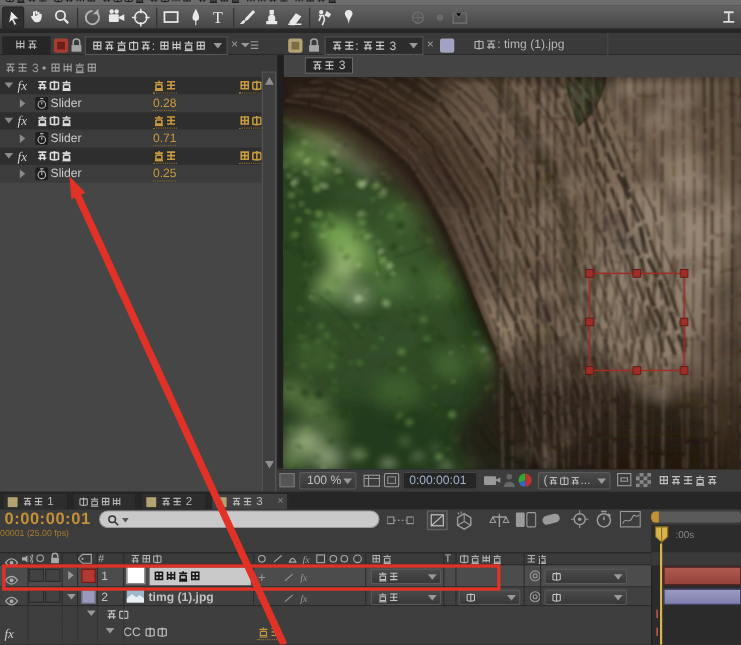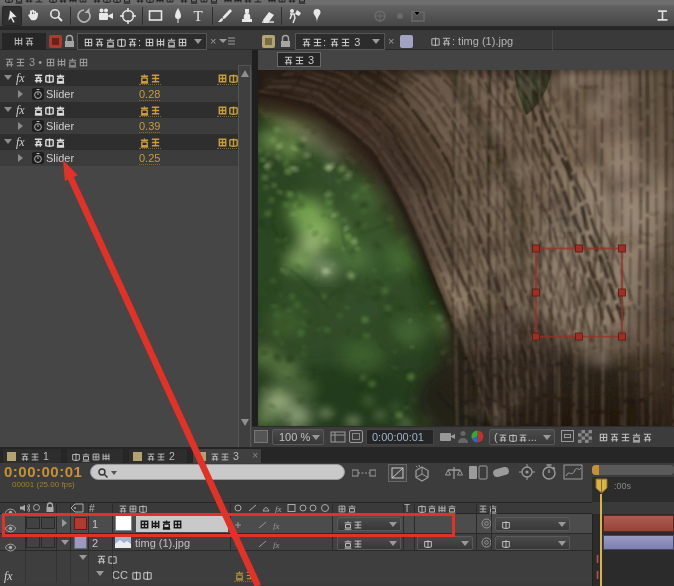--- a/index.html
+++ b/index.html
@@ -255,21 +255,21 @@
           <path d="M2 3h8M2 3v6.5q4 1.5 8 0V3M6 1.5v9"></path>
         </svg></div>
       <div class="ab" style="left:0;top:88px;width:238px;height:16px;background:#3c3c3c"></div>
       <div class="ab tri-r" style="left:18px;top:92px;border-left-color:#8a8a8a"></div>
       <svg class="ab" style="left:32px;top:90px" width="12" height="12" viewBox="0 0 12 12">
         <rect width="12" height="12" rx="2" fill="#1e1e1e"></rect>
         <circle cx="6" cy="7" r="3.4" fill="none" stroke="#b9b9b9"></circle>
         <path d="M6 7V4.6M4.5 1.5h3" stroke="#b9b9b9"></path>
       </svg>
       <div class="ab tx" style="left:46px;top:90px;color:#cdcdcd">Slider</div>
-      <div class="ab tx org du" style="left:139px;top:90px">0.39</div>
+      <div class="ab tx org du" style="left:139px;top:90px">0.71</div>
       <div class="ab" style="left:0;top:104px;width:238px;height:16px;background:#2e2e2e"></div>
       <div class="ab tri-d" style="left:4px;top:109px;border-top-color:#8a8a8a"></div>
       <div class="ab" style="left:16px;top:105px;font-size:12px;font-style:italic;color:#cfcfcf;font-family:'Liberation Serif',serif">fx</div>
       <div class="ab tx" style="left:33px;top:106px;color:#dadada"><svg class="cj bd" width="11" height="11" viewBox="0 0 12 12">
           <path d="M2 2.5h8M6 2.5v3M3 5.5h6M2 8.5h8M4 5.5v5M8 5.5v5"></path>
         </svg><svg class="cj bd" width="11" height="11" viewBox="0 0 12 12">
           <path d="M2 3h8M2 3v6.5q4 1.5 8 0V3M6 1.5v9"></path>
         </svg><svg class="cj bd" width="11" height="11" viewBox="0 0 12 12">
           <path d="M6 1.5v2M2 3.5h8M3 5.5h6M3 5.5v4h6v-4M2 11h8"></path>
         </svg></div>
@@ -1186,21 +1186,21 @@
       <div class="ab" style="left:192px;top:1px;width:70px;height:15px;background:#404040;border:1px solid #242424;border-bottom:none">
         <div class="ab" style="left:4px;top:3px;width:9px;height:9px;background:#b3a272"></div>
         <div class="ab tx" style="left:17px;top:1px;font-size:10.5px;color:#b9b9b9"><svg class="cj " width="10" height="10" viewBox="0 0 12 12">
             <path d="M2 2.5h8M6 2.5v3M3 5.5h6M2 8.5h8M4 5.5v5M8 5.5v5"></path>
           </svg><svg class="cj " width="10" height="10" viewBox="0 0 12 12">
             <path d="M2 2.5h8M2 6h8M2 9.5h8M6 2.5v7"></path>
           </svg> 3</div>
         <div class="ab" style="right:3px;top:1px;color:#888;font-size:10px">×</div>
       </div>
       <div class="ab" style="left:4px;top:16px;font-size:15px;font-weight:bold;color:#c49136;letter-spacing:.5px">0:00:00:01</div>
-      <div class="ab" style="left:12px;top:33px;font-size:8px;color:#a5judge7f2e;color:#a87f2e">00001 (25.00 fps)</div>
+      <div class="ab" style="left:0;top:33px;font-size:8px;color:#a5judge7f2e;color:#a87f2e">00001 (25.00 fps)</div>
       <div class="ab" style="left:90px;top:17px;width:255px;height:16px;background:#c9c9c9;border-radius:8px;border:1px solid #9a9a9a">
         <svg class="ab" style="left:6px;top:2px" width="12" height="12" viewBox="0 0 12 12">
           <circle cx="5" cy="5" r="3" fill="none" stroke="#333" stroke-width="1.4"></circle>
           <path d="M7.5 7.5l3 3" stroke="#333" stroke-width="1.4"></path>
         </svg>
         <div class="ab" style="left:20px;top:6px;width:0;height:0;border-top:4px solid #555;border-left:3.5px solid transparent;border-right:3.5px solid transparent"></div>
       </div>
       <svg class="ab" style="left:352px;top:20px" width="24" height="12" viewBox="0 0 24 12">
         <rect x="0" y="3" width="6" height="6" fill="none" stroke="#9b9b9b"></rect>
         <rect x="18" y="3" width="6" height="6" fill="none" stroke="#9b9b9b"></rect>
@@ -1332,21 +1332,21 @@
           <path d="M2.5 2v8M6 2v8M9.5 2v8M2 5h8M2 8h8"></path>
         </svg><svg class="cj bd" width="11" height="11" viewBox="0 0 12 12">
           <path d="M6 1.5v2M2 3.5h8M3 5.5h6M3 5.5v4h6v-4M2 11h8"></path>
         </svg><svg class="cj bd" width="11" height="11" viewBox="0 0 12 12">
           <path d="M2.5 2.5h7v7h-7zM2.5 6h7M6 2.5v7"></path>
         </svg></div>
       <svg class="ab" style="left:115px;top:88px" width="16" height="13" viewBox="0 0 16 13">
         <rect width="16" height="13" fill="#9cb8cc"></rect>
         <path d="M0 9l5-4 4 3 3-2 4 3v4H0z" fill="#e8eef2"></path>
       </svg>
-      <div class="ab tx" style="left:135px;top:90px;color:#c0c0c0;font-weight:normal">timg (1).jpg</div>
+      <div class="ab tx" style="left:135px;top:90px;color:#c0c0c0;font-weight:bold">timg (1).jpg</div>
       <svg class="ab" style="left:233px;top:73px" width="100" height="10" viewBox="0 0 100 10">
         <path d="M2 5h6M5 2v6" stroke="#999"></path>
         <path d="M26 8L33 2" stroke="#999"></path>
         <text x="40" y="8.5" font-size="9" font-style="italic" fill="#999" font-family="Liberation Serif">fx</text>
       </svg>
       <svg class="ab" style="left:233px;top:92px" width="100" height="10" viewBox="0 0 100 10">
         <path d="M2 5h6M5 2v6" stroke="#999"></path>
         <path d="M26 8L33 2" stroke="#999"></path>
         <text x="40" y="8.5" font-size="9" font-style="italic" fill="#999" font-family="Liberation Serif">fx</text>
       </svg>

